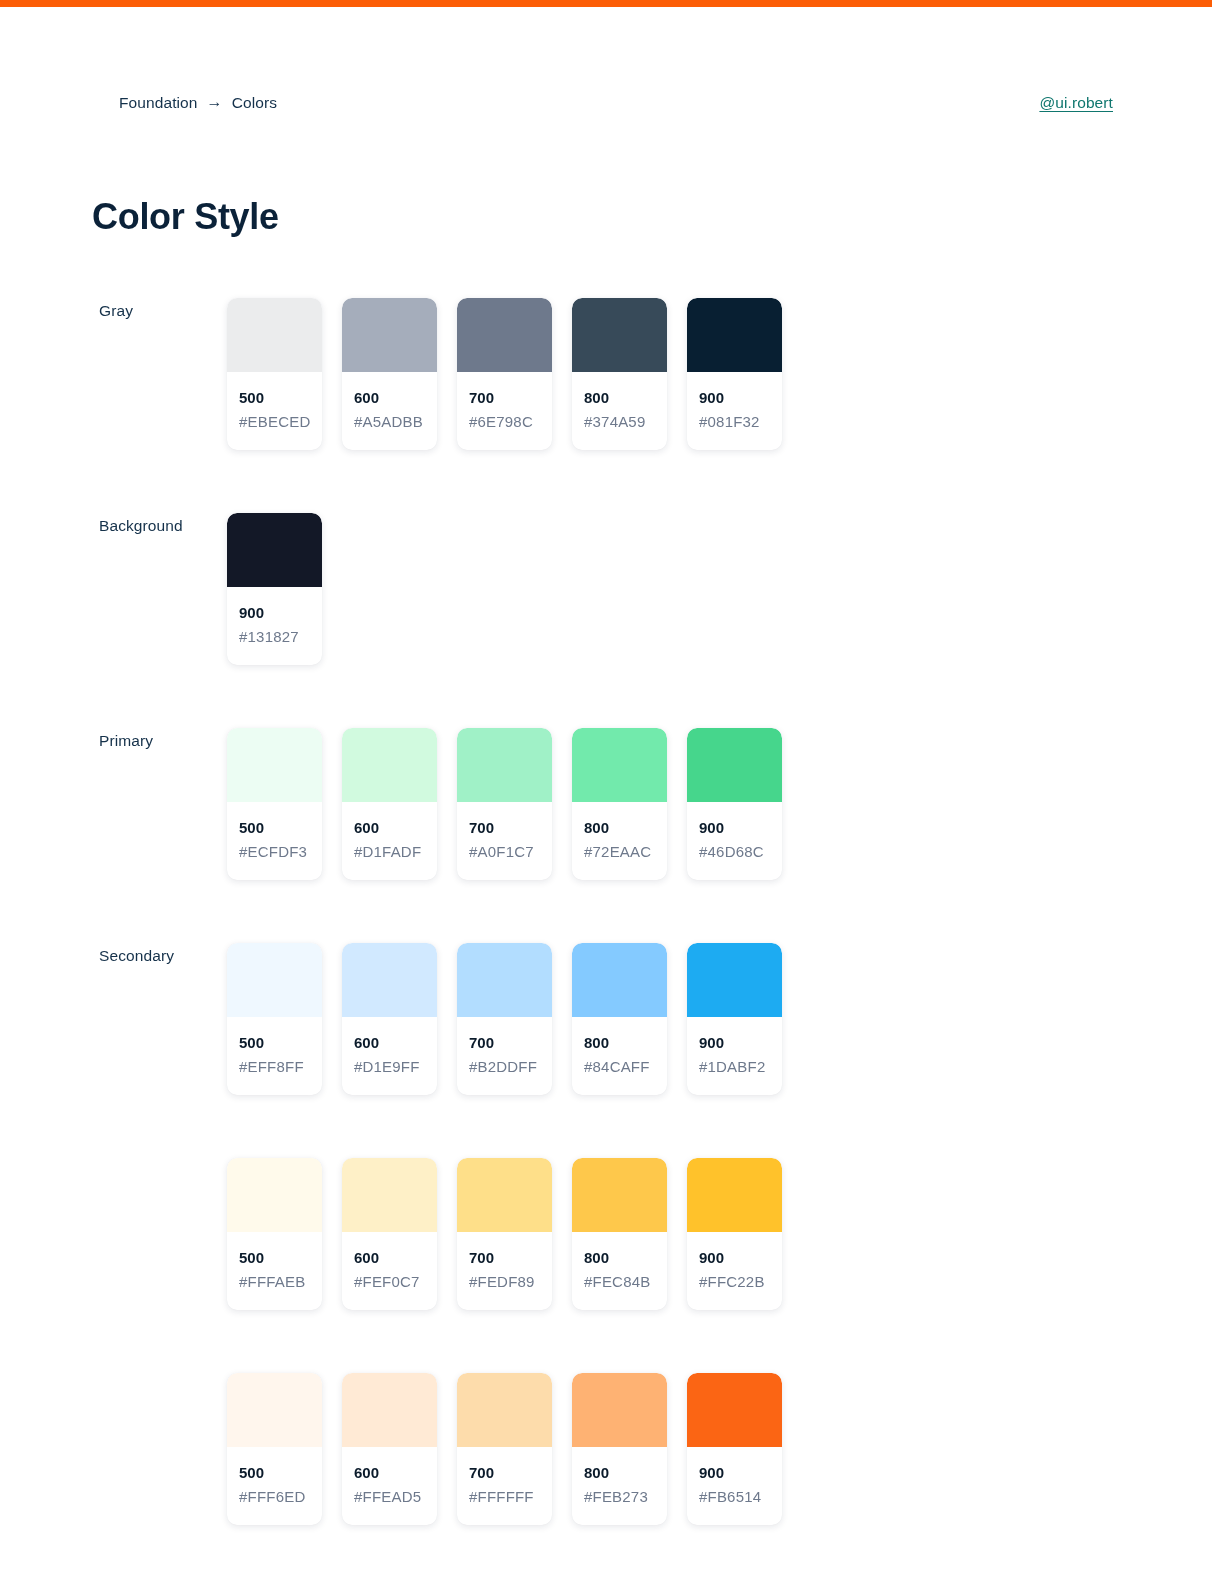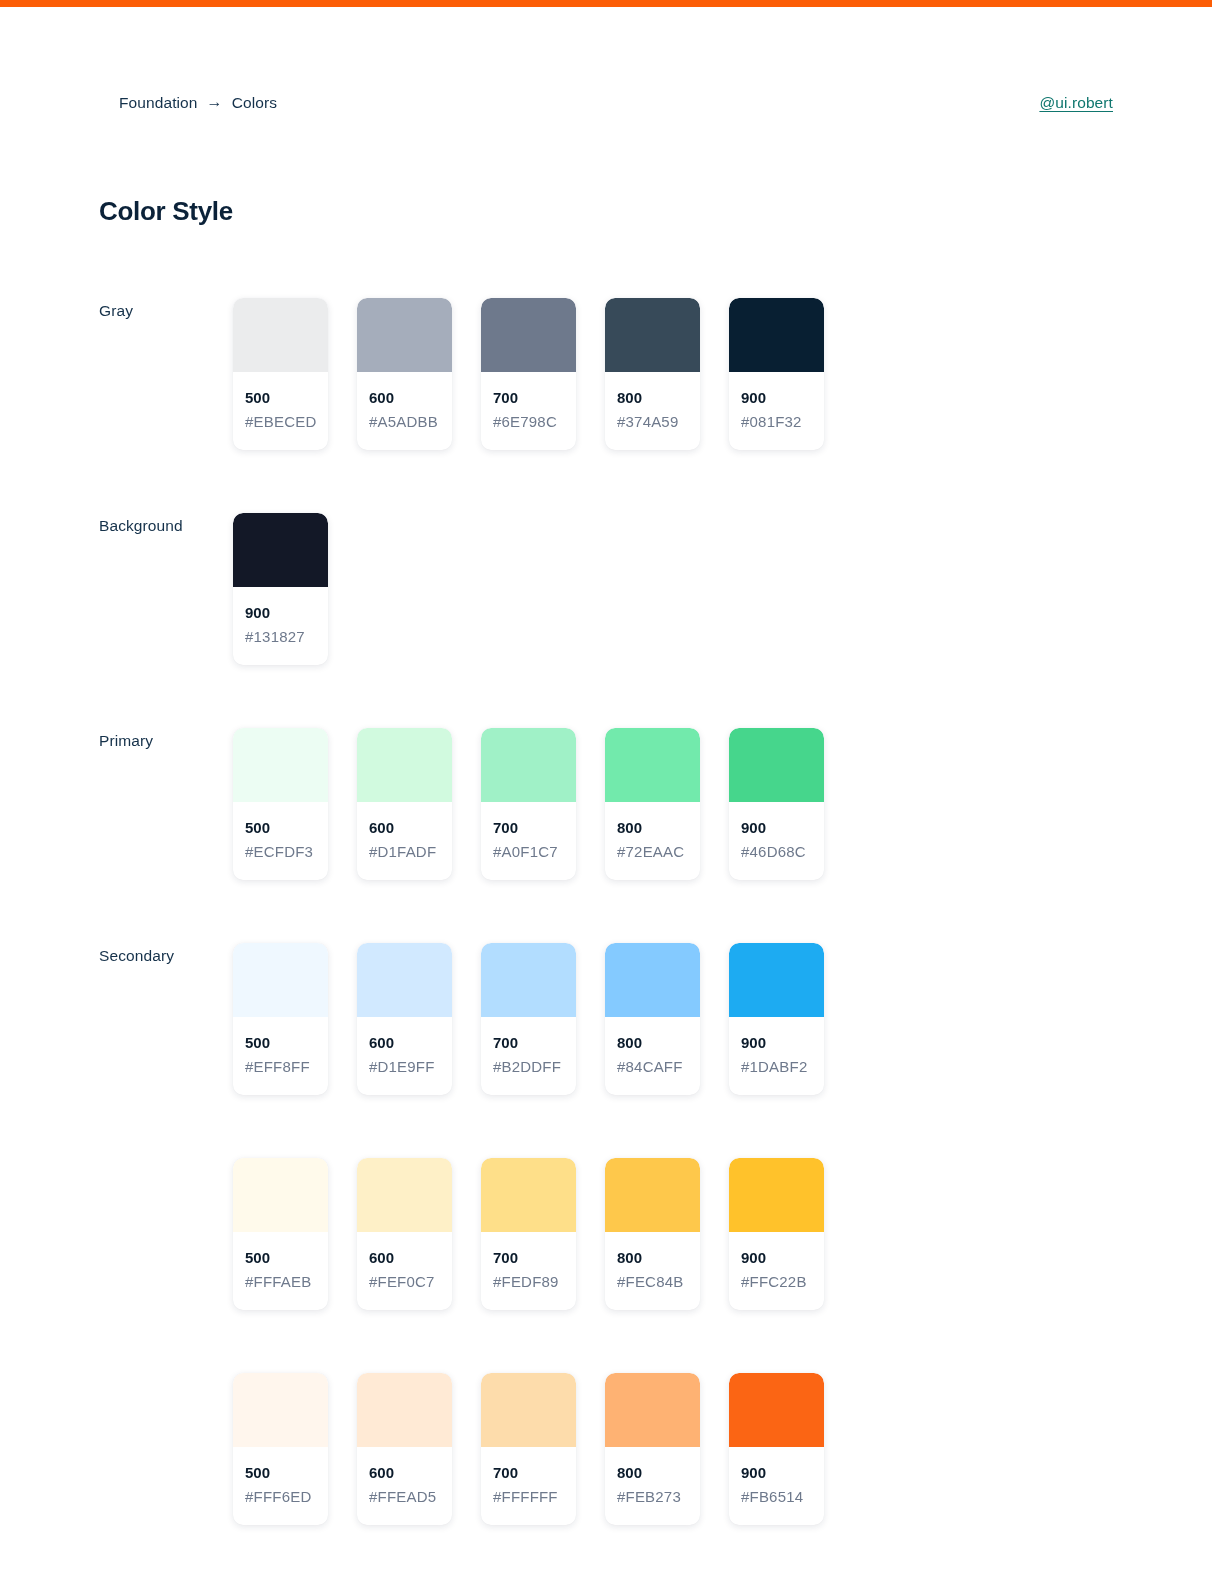--- a/index.html
+++ b/index.html
@@ -59,22 +59,22 @@
     color: #0f766e;
     text-decoration: underline;
     text-underline-offset: 3px;
     letter-spacing: 0.1px;
   }
 
   
   .page-title {
     position: absolute;
     top: 196px;
-    left: 99px;
-    font-size: 26px;
+    left: 92px;
+    font-size: 36px;
     font-weight: bold;
     color: #0B2239;
     letter-spacing: -0.3px;
   }
 
   
   .rows {
     position: absolute;
     top: 298px;
     left: 0;
@@ -87,24 +87,24 @@
   .row-label {
     position: absolute;
     left: 99px;
     top: 4px;
     font-size: 15.5px;
     color: #15314A;
     letter-spacing: 0.1px;
   }
   .swatch-strip {
     position: absolute;
-    left: 233px;
+    left: 227px;
     top: 0;
     display: flex;
-    gap: 29px;
+    gap: 20px;
     justify-content: center;
   }
   .swatch-card {
     width: 95px;
     height: 152px;
     background: #FFFFFF;
     border-radius: 10px;
     box-shadow: 0 2px 7px rgba(16, 32, 56, 0.10), 0 0 1px rgba(16,32,56,0.07);
     overflow: hidden;
     position: relative;

